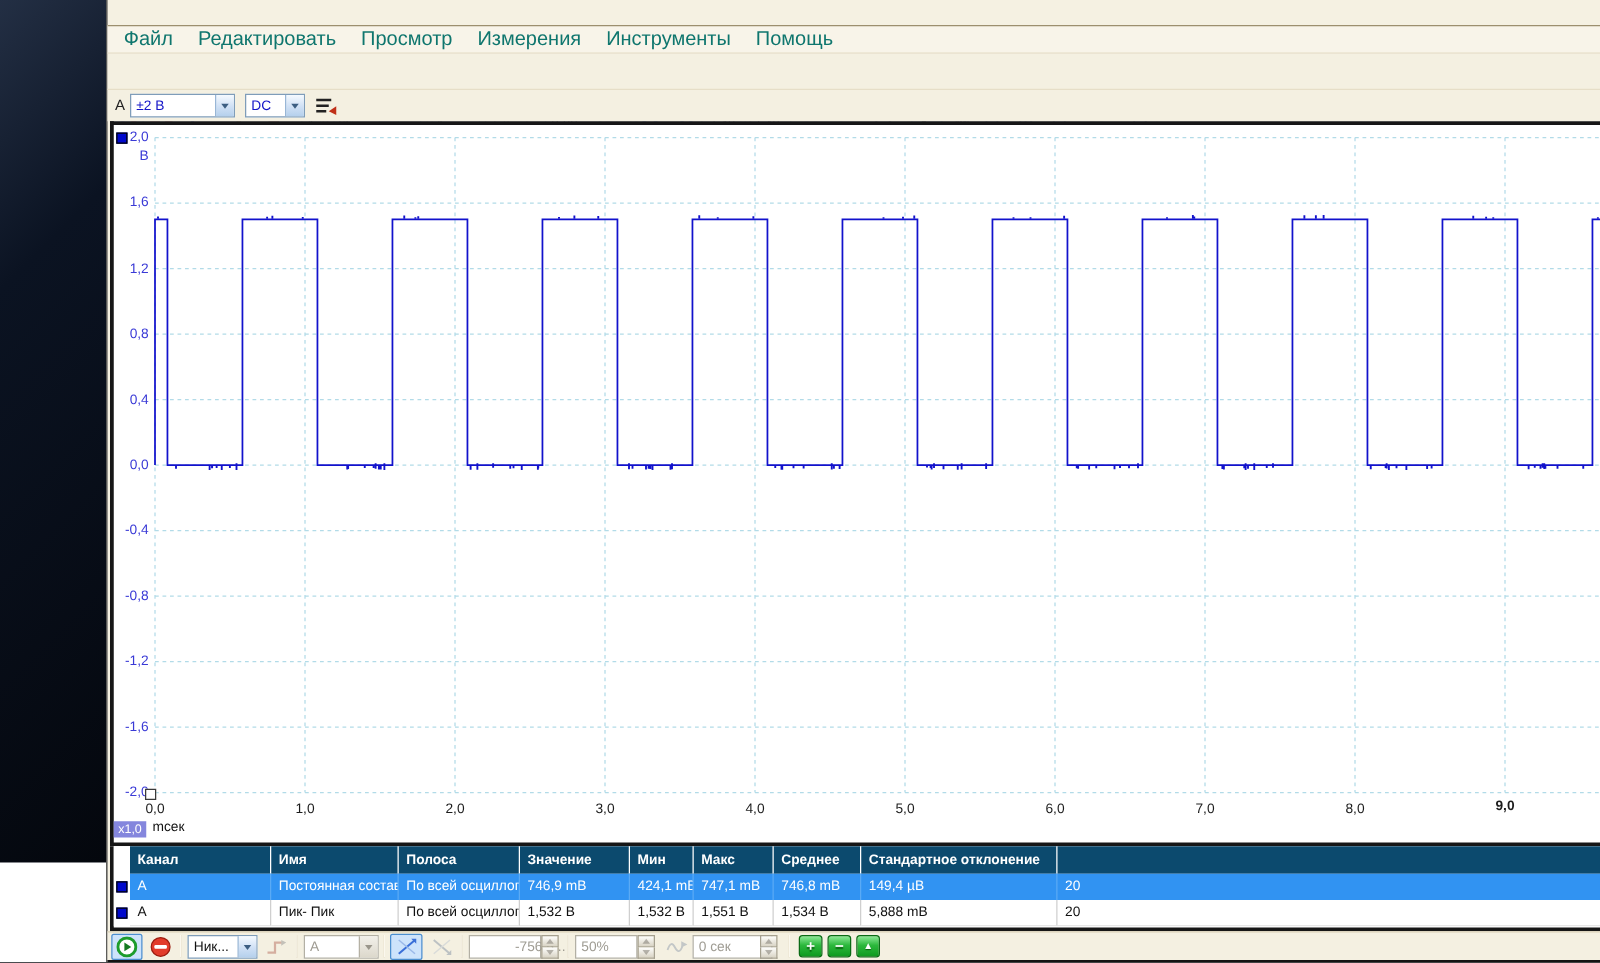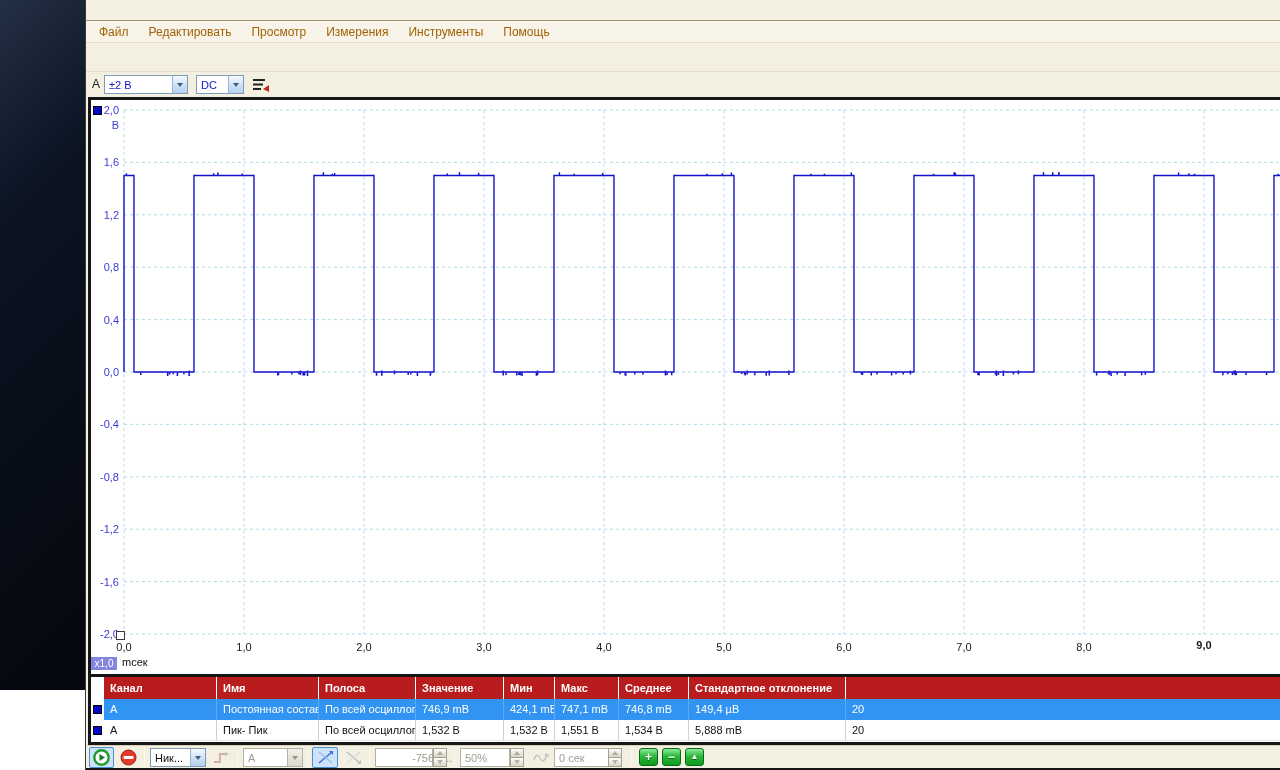--- a/index.html
+++ b/index.html
@@ -18,21 +18,21 @@
   .app-icon{width:14px;height:14px;margin:0 6px 0 3px;position:relative;background:#101018;border-radius:2px;}
   .app-icon i{position:absolute;width:4px;height:6px;background:#2fbf3a;left:2px;top:2px;}
   .app-icon b{position:absolute;width:3px;height:5px;background:#d03a2a;left:7px;top:6px;}
   .title-text{font-size:12px;font-weight:bold;letter-spacing:.2px;text-shadow:0 1px 2px #000;}
   .close-part{position:absolute;right:-4px;top:1px;width:20px;height:17px;border-radius:4px 0 0 4px;
               background:linear-gradient(#fdfdfd,#cfcfcf 50%,#b8b8b8);border:1px solid #8f8f8f;}
 
   
   .menubar{position:absolute;left:0;top:20px;width:1195px;height:23px;background:#f8f4e9;
            border-top:1px solid #9c8f6e;border-bottom:1px solid #e3dbc4;display:flex;align-items:center;padding-left:3px;}
-  .menu-item{font-size:12px;color:#a16207;padding:3px 10px;}
+  .menu-item{font-size:16px;color:#0f766e;padding:3px 10px;}
 
   
   .toolbar{position:absolute;left:0;top:43px;width:1195px;height:29px;background:#f4f0e1;border-bottom:1px solid #e6dec7;}
   .toolbar2{position:absolute;left:0;top:745px;width:1195px;height:23px;background:#f4f0e1;border-top:1px solid #d9d0b6;}
   .bstrip{position:absolute;left:0;top:768px;width:1195px;height:2px;background:#141414;}
 
   .tb{position:absolute;width:25px;height:24px;border:1px solid transparent;border-radius:2px;
       display:flex;align-items:center;justify-content:center;}
   .tb.sel{background:#cde3fb;border-color:#4c8fd0;}
   .tb.dis{opacity:.45;}
@@ -78,21 +78,21 @@
   .handle{position:absolute;left:25px;top:531px;width:9px;height:9px;background:#fff;border:1px solid #3a3a3a;}
 
   
   .meas{position:absolute;left:2px;top:677px;width:1193px;height:68px;border-left:3px solid #161616;
         border-bottom:3px solid #161616;background:#fff;}
   .gutter{position:absolute;left:0;top:0;width:13px;height:64px;background:#fff;}
   .cb{position:absolute;left:2px;width:9px;height:9px;background:#0008cc;border:1px solid #000;}
   .trow{position:absolute;left:13px;width:1177px;display:grid;
         grid-template-columns:113px 102px 97px 88px 51px 64px 70px 157px 1fr;}
   .trow div{padding-left:6px;font-size:11px;line-height:21px;white-space:nowrap;overflow:hidden;}
-  .thead{top:0;height:22px;background:#b91c1c;color:#fff;font-weight:bold;}
+  .thead{top:0;height:22px;background:#0c4a6e;color:#fff;font-weight:bold;}
   .thead div{line-height:22px;border-right:1px solid #fff;}
   .row1{top:22px;height:21px;background:#3193f2;color:#fff;}
   .row1 div{border-right:1px solid #5aaaf5;}
   .row2{top:43px;height:21px;background:#fff;color:#111;}
   .row2 div{border-right:1px solid #cfcfcf;border-bottom:1px solid #e6e6e6;}
 
   .gbtn{position:absolute;top:2px;width:19px;height:18px;border:1px solid #0a6b15;border-radius:3px;
         background:linear-gradient(#8dea97,#2cb83c 45%,#0f9a20);color:#fff;font-weight:bold;
         display:flex;align-items:center;justify-content:center;font-size:12px;line-height:1;text-shadow:0 1px 1px #065a0d;}
   .gbtn .tri{font-size:8px;}

